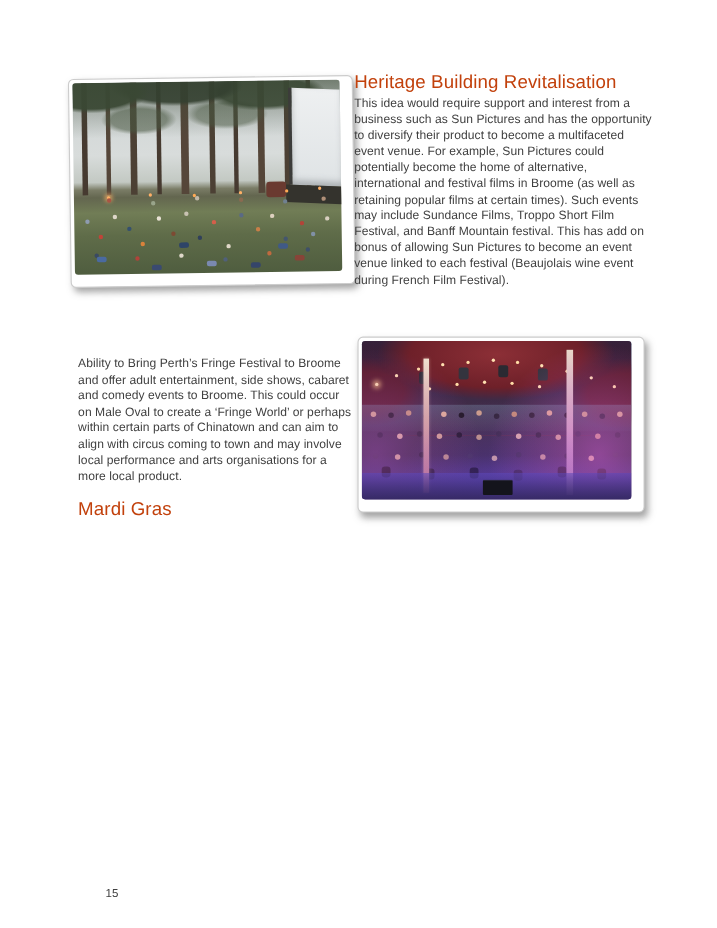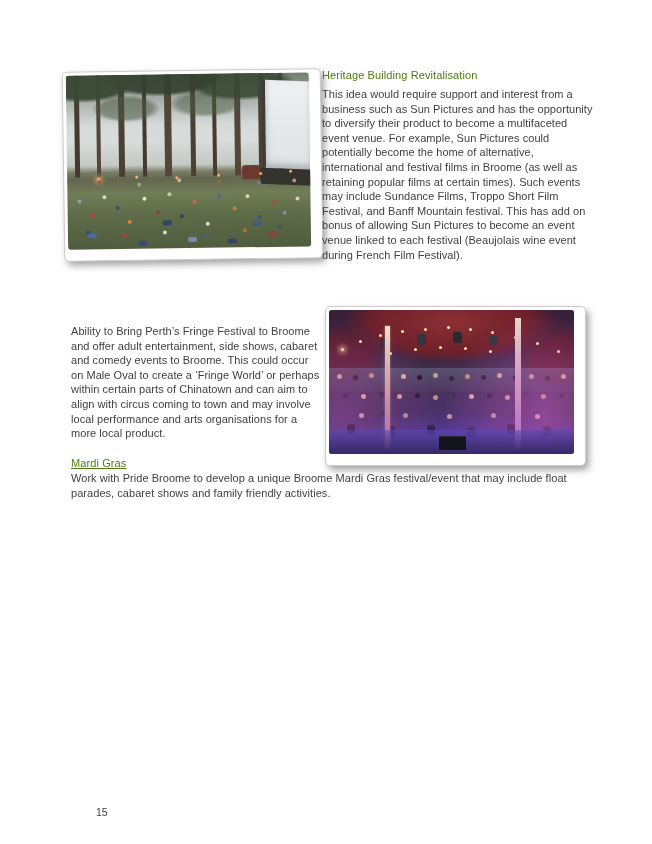--- a/index.html
+++ b/index.html
@@ -1,22 +1,22 @@
 <!DOCTYPE html>
 <html><head>
 <meta charset="utf-8">
 <style>
   html,body{margin:0;padding:0;background:#ffffff;}
   .page{
     position:relative;width:652px;height:844px;background:#ffffff;
     font-family:"Liberation Sans",sans-serif;overflow:hidden;
   }
   .heading{
-    position:absolute;margin:0;font-size:11px;font-weight:400;
-    color:#4d7c0f;letter-spacing:0.1px;line-height:16px;
+    position:absolute;margin:0;font-size:17px;font-weight:400;
+    color:#c2410c;letter-spacing:0.1px;line-height:16px;
   }
   .body-text{
     position:absolute;margin:0;font-size:11px;line-height:14.6px;
     color:#3F3F3F;letter-spacing:0.05px;
   }
   .page-number{
     position:absolute;left:96px;top:806px;font-size:10.5px;color:#404040;text-align:center;
   }
 
   
@@ -187,18 +187,17 @@
       <div class="layer p2-crowd-heads"></div>
       <div class="layer p2-crowd-front"></div>
       <div class="layer p2-pole-left"></div>
       <div class="layer p2-pole-right"></div>
       <div class="layer p2-purple"></div>
       <div class="layer p2-floor"></div>
       <div class="layer p2-speaker"></div>
     </div>
   </div>
 
-  <h2 class="heading" style="left:71px;top:455px;width:200px;text-decoration:underline;">Mardi Gras</h2>
-  <p class="body-text" style="left:71px;top:471px;width:540px;">Work with Pride Broome to develop a unique Broome Mardi Gras festival/event that may include float parades, cabaret shows and family friendly activities.</p>
+  <h2 class="heading" style="left:71px;top:455px;width:200px;">Mardi Gras</h2>
 
   <span class="page-number">15</span>
 
 </div>
 
 </body></html>

